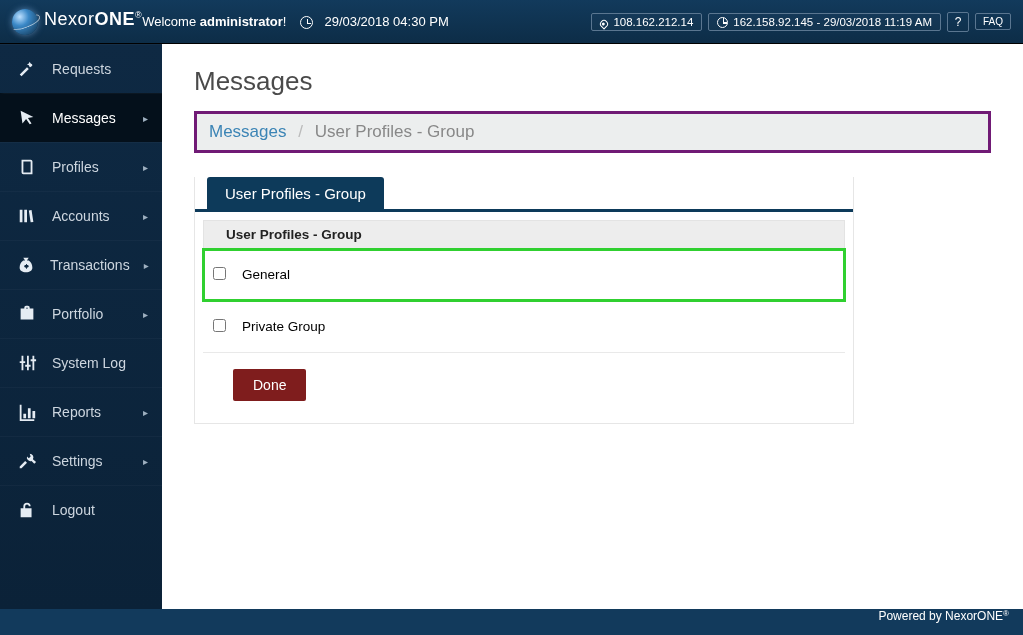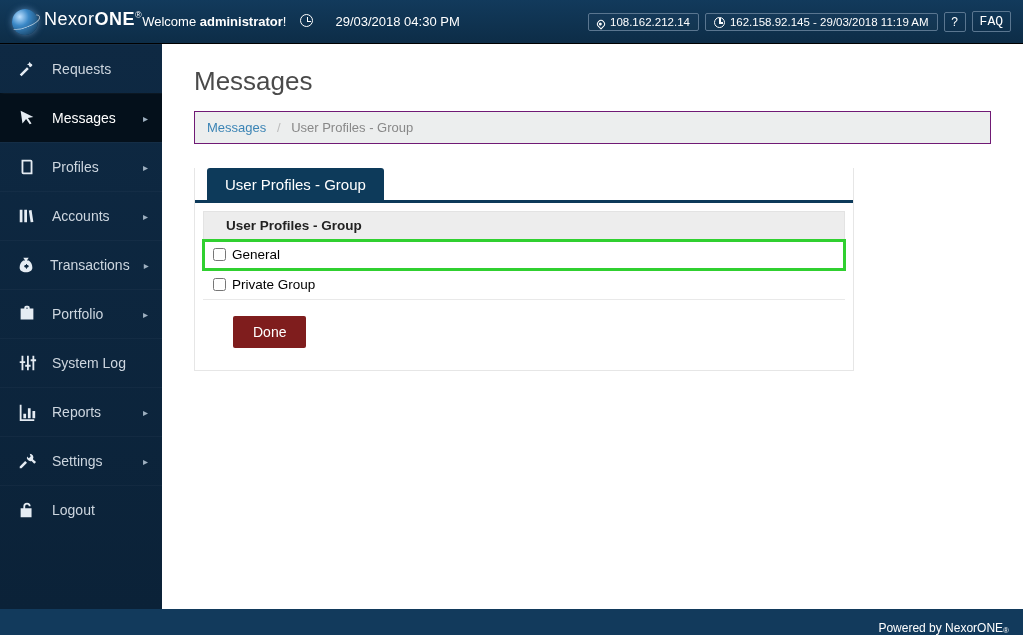--- a/index.html
+++ b/index.html
@@ -8,59 +8,59 @@
 
   
   .topbar { height: 44px; background: linear-gradient(#123a5c,#0d2d47); color: #fff; display: flex; align-items: center; padding: 0 12px; font-size: 13px; border-bottom: 1px solid #000; }
   .logo { display: flex; align-items: flex-start; gap: 6px; font-weight: 300; font-size: 18px; letter-spacing: .5px; }
   .logo-orb { width: 26px; height: 26px; border-radius: 50%; background: radial-gradient(circle at 30% 30%, #bde0ff 0%, #3a88c7 35%, #0d2d47 100%); box-shadow: 0 0 6px rgba(150,200,255,.5); position: relative; }
   .logo-orb::after { content:""; position:absolute; width:30px; height:10px; border:1px solid rgba(255,255,255,.6); border-radius:50%; top:7px; left:-3px; transform:rotate(-20deg); border-top-color:transparent; border-left-color:transparent;}
   .logo b { font-weight: 700; }
   .reg { font-size: 9px; vertical-align: super; }
   .welcome { }
   .welcome b { font-weight: 700; }
-  .clock { margin-left: 14px; display:flex; align-items:flex-start; gap:22px; }
+  .clock { margin-left: 14px; display:flex; align-items:flex-end; gap:11px; }
   .clock-icon { width:13px; height:13px; border:1.5px solid #fff; border-radius:50%; position:relative; }
   .clock-icon::before, .clock-icon::after { content:""; position:absolute; background:#fff; left:50%; top:50%; transform-origin:left center; }
   .clock-icon::before { width:4px; height:1.5px; }
   .clock-icon::after { width:1.5px; height:4px; transform: translateY(-100%); }
   .spacer { flex:1; }
   .chip { border:1px solid #5a7690; border-radius:2px; padding:2px 8px; margin-left:6px; font-size:11.5px; display:flex; align-items:flex-end; gap:5px; background: rgba(255,255,255,.02); cursor:pointer; }
   .pin-icon { width:8px; height:8px; border:1.5px solid #fff; border-radius:50% 50% 50% 0; transform:rotate(-45deg); }
   .pin-icon::after { content:""; position:absolute; width:3px; height:3px; background:#fff; border-radius:50%; top:1px; left:1px;}
   .help-btn { width:22px; height:20px; border:1px solid #5a7690; border-radius:2px; display:flex; align-items:center; justify-content:center; margin-left:6px; font-size:12px; cursor:pointer;}
-  .faq-btn { border:1px solid #5a7690; border-radius:2px; padding:2px 7px; margin-left:6px; font-size:13px; cursor:pointer;font-family:Liberation Mono, monospace;}
+  .faq-btn { border:1px solid #5a7690; border-radius:2px; padding:2px 7px; margin-left:6px; font-size:10px; cursor:pointer;}
 
   
   .shell { flex:1; display:flex; min-height:0; }
   .sidebar { width:162px; background: linear-gradient(#0e2943,#0b2238); color:#cdd6df; display:flex; flex-direction:column; font-size:14px; }
   .nav-item { display:flex; align-items:center; gap:14px; padding:14px 14px 14px 16px; cursor:pointer; position:relative; border-top:1px solid rgba(255,255,255,.03);}
   .nav-item.active { background:#04101b; color:#fff; border-left:4px solid #04101b; padding-left:12px;}
   .nav-label { flex:1; }
   .chev { font-size:10px; color:#9fb0c0; }
   .nav-icon { width:22px; height:20px; display:flex; align-items:center; justify-content:center; }
   .nav-icon svg { width:20px; height:20px; fill:#e5ecf3; }
 
   .content { flex:1; background:#fff; padding:22px 32px; overflow:auto; position:relative; }
   .page-title { font-size:26px; color:#4a4a4a; font-weight:400; margin-bottom:14px; }
-  .breadcrumb { background:#eceeee; border:1px solid #701a75; padding:8px 12px; font-size:13px; color:#888; margin-bottom:24px; }
+  .breadcrumb { background:#eceeee; border:3px solid #701a75; padding:8px 12px; font-size:17px; color:#888; margin-bottom:24px; }
   .breadcrumb a { color:#3b84b5; text-decoration:none; }
   .breadcrumb .sep { margin:0 7px; color:#bbb; }
 
   .panel { border-left:1px solid #e6e6e6; border-right:1px solid #e6e6e6; border-bottom:1px solid #e6e6e6; max-width:660px; }
   .tab-row { border-bottom:3px solid #0d3a5a; display:flex; }
   .tab { background:#0d3a5a; color:#fff; padding:8px 18px 7px; font-size:15px; border-radius:3px 3px 0 0; margin-left:12px; }
   .panel-body { padding:8px 8px 22px; background:#fff; }
   .minitable-head { background:#ededed; border:1px solid #e3e3e3; padding:6px 22px; font-weight:700; font-size:13.5px; color:#222; }
-  .group-row { display:flex; align-items:center; gap:6px; padding:7px 10px; border-bottom:1px solid #e9e9e9; font-size:13.5px; }
+  .group-row { display:flex; gap:16px; padding:18px 10px; border-bottom:1px solid #e9e9e9; font-size:13.5px; }
   .group-row input[type=checkbox]{ width:13px; height:13px; }
   .hl { outline:3px solid #30d030; outline-offset:-2px; }
   .done-btn { margin:16px 0 0 30px; background:#7f1d1d; color:#fff; border:0; padding:8px 20px; font-size:14px; border-radius:2px; cursor:pointer; }
 
-  .footer { height:26px; background:#123a5c; color:#fff; font-size:12px; display:flex; align-items:flex-end; justify-content:flex-end; padding:0 14px; }
+  .footer { height:26px; background:#123a5c; color:#fff; font-size:12px; display:flex; align-items:flex-start; justify-content:flex-end; padding:0 14px; }
   .footer sup { font-size:8px; }
 </style>
 </head>
 <body>
 
 <div class="topbar">
   <div class="logo">
     <span class="logo-orb"></span>
     <span>
       <span>Nexor</span><b>ONE</b><span class="reg">®</span>

